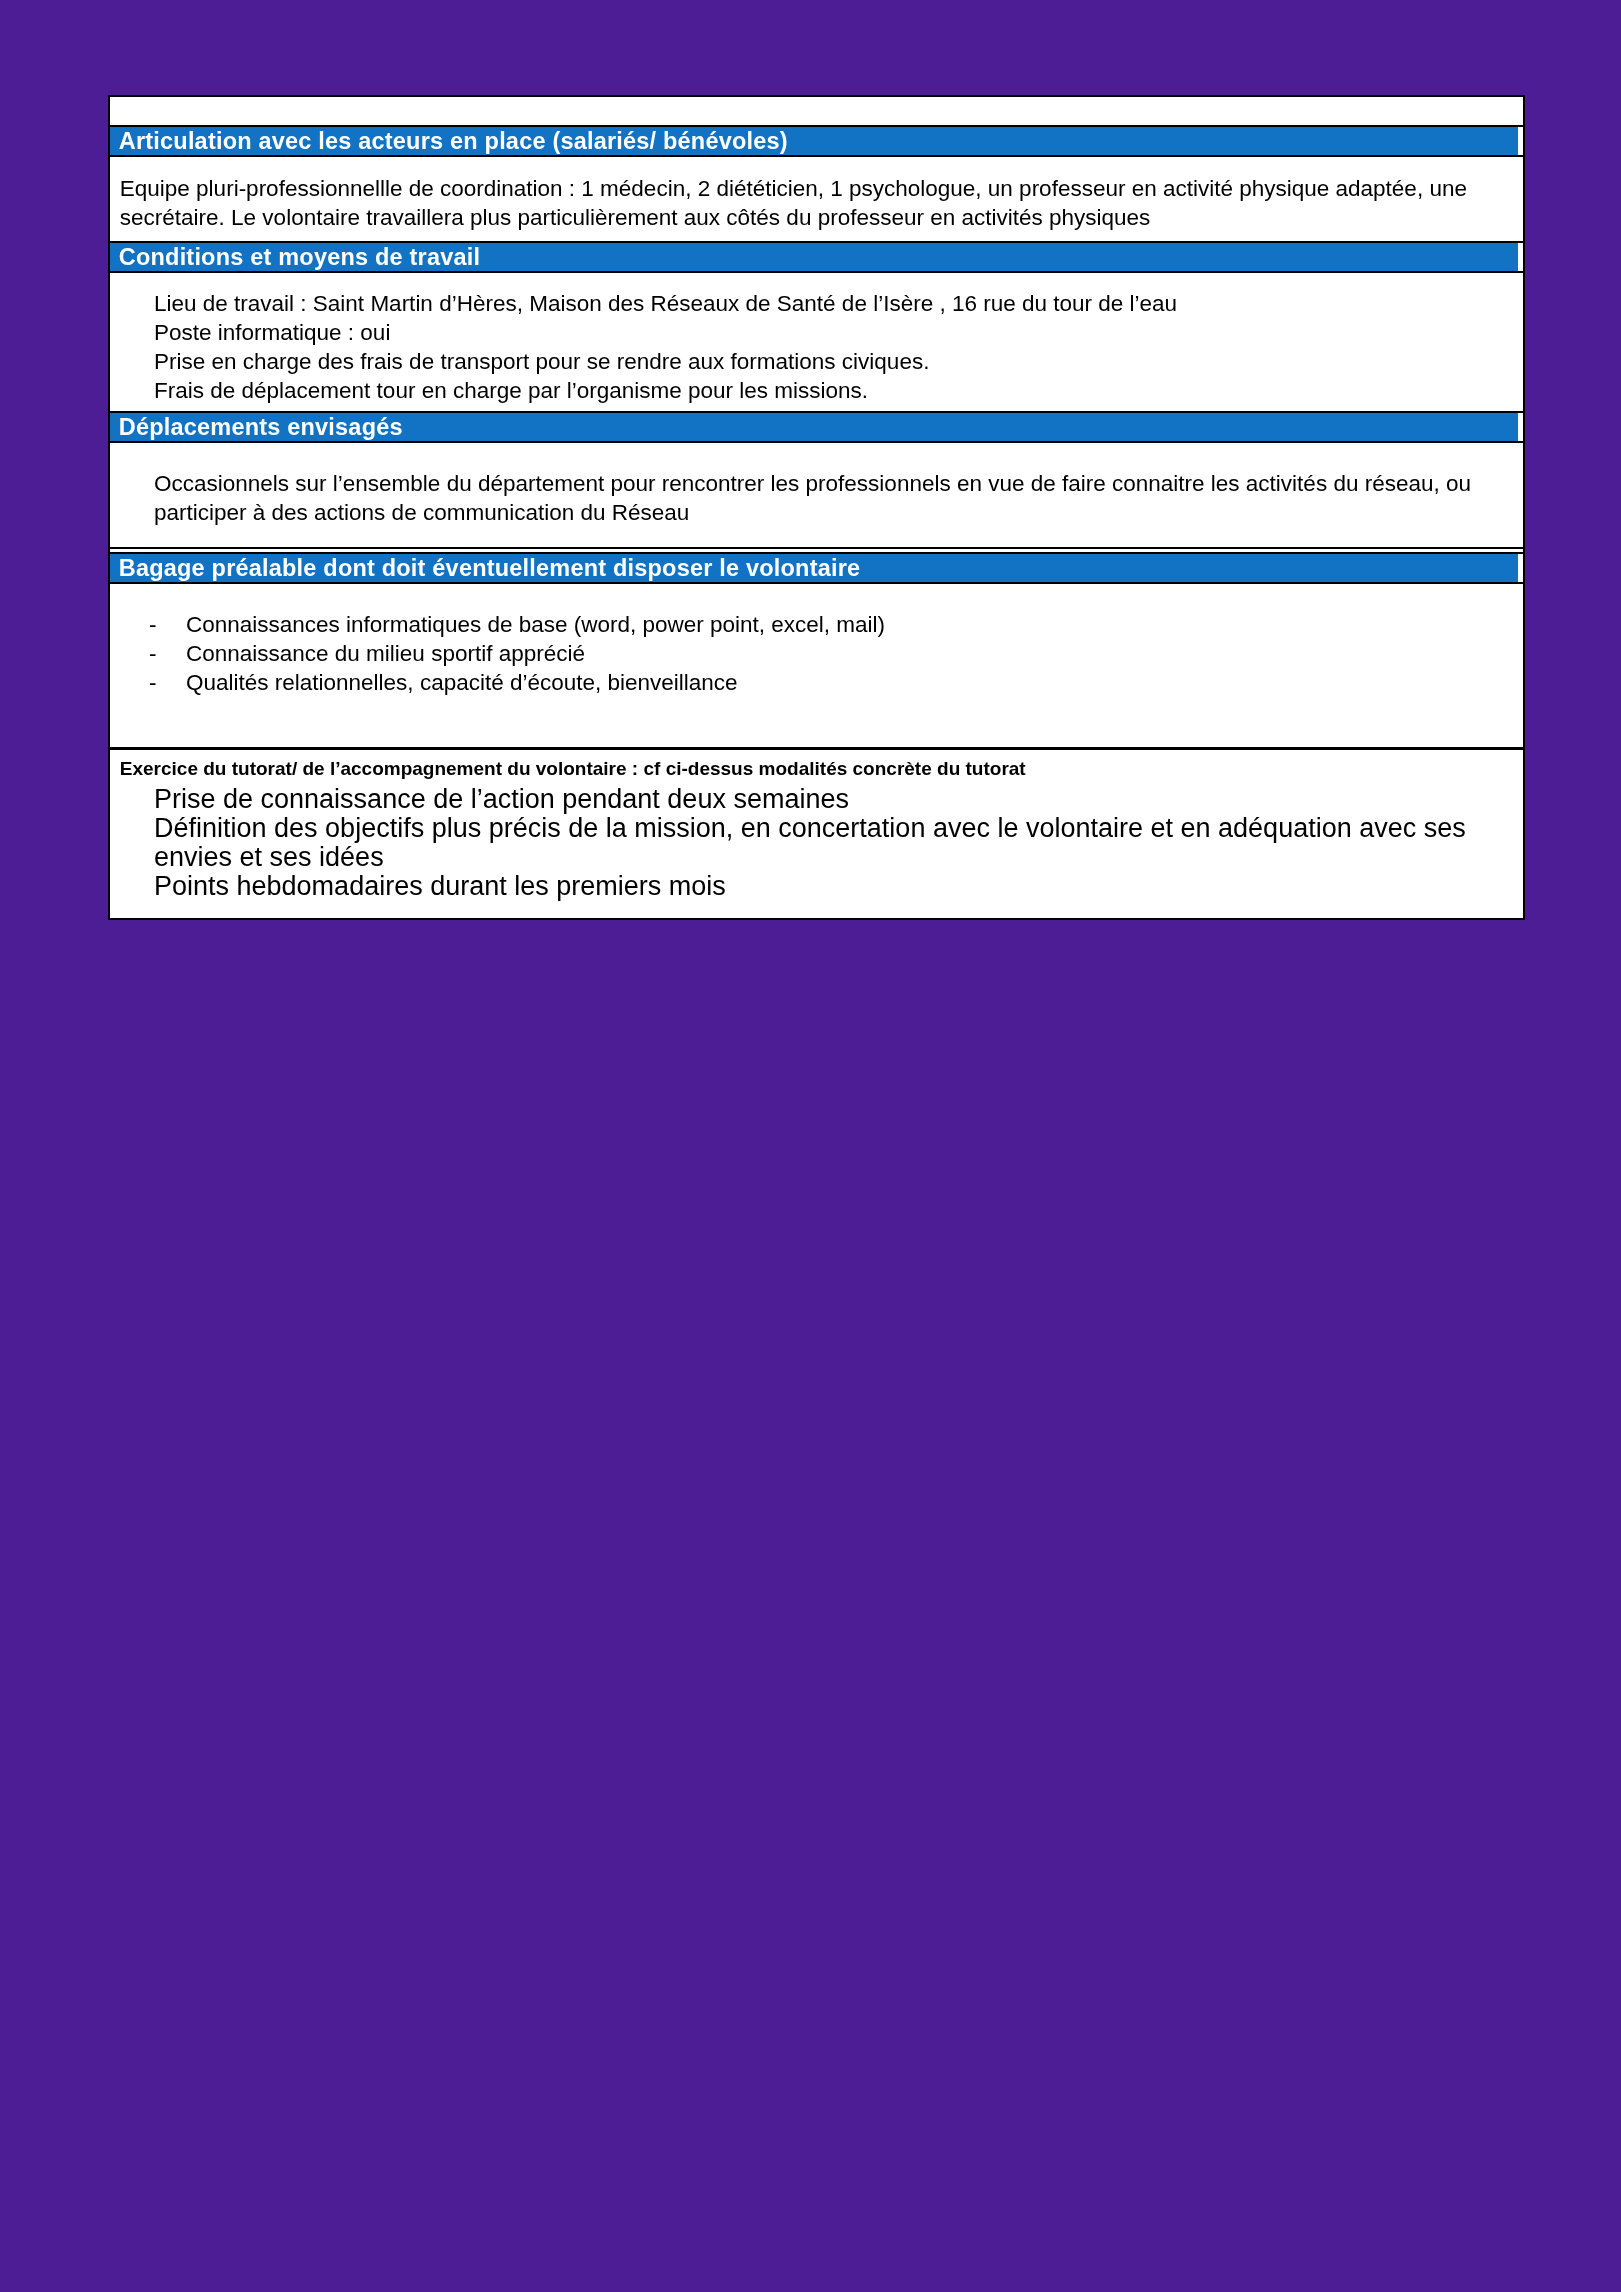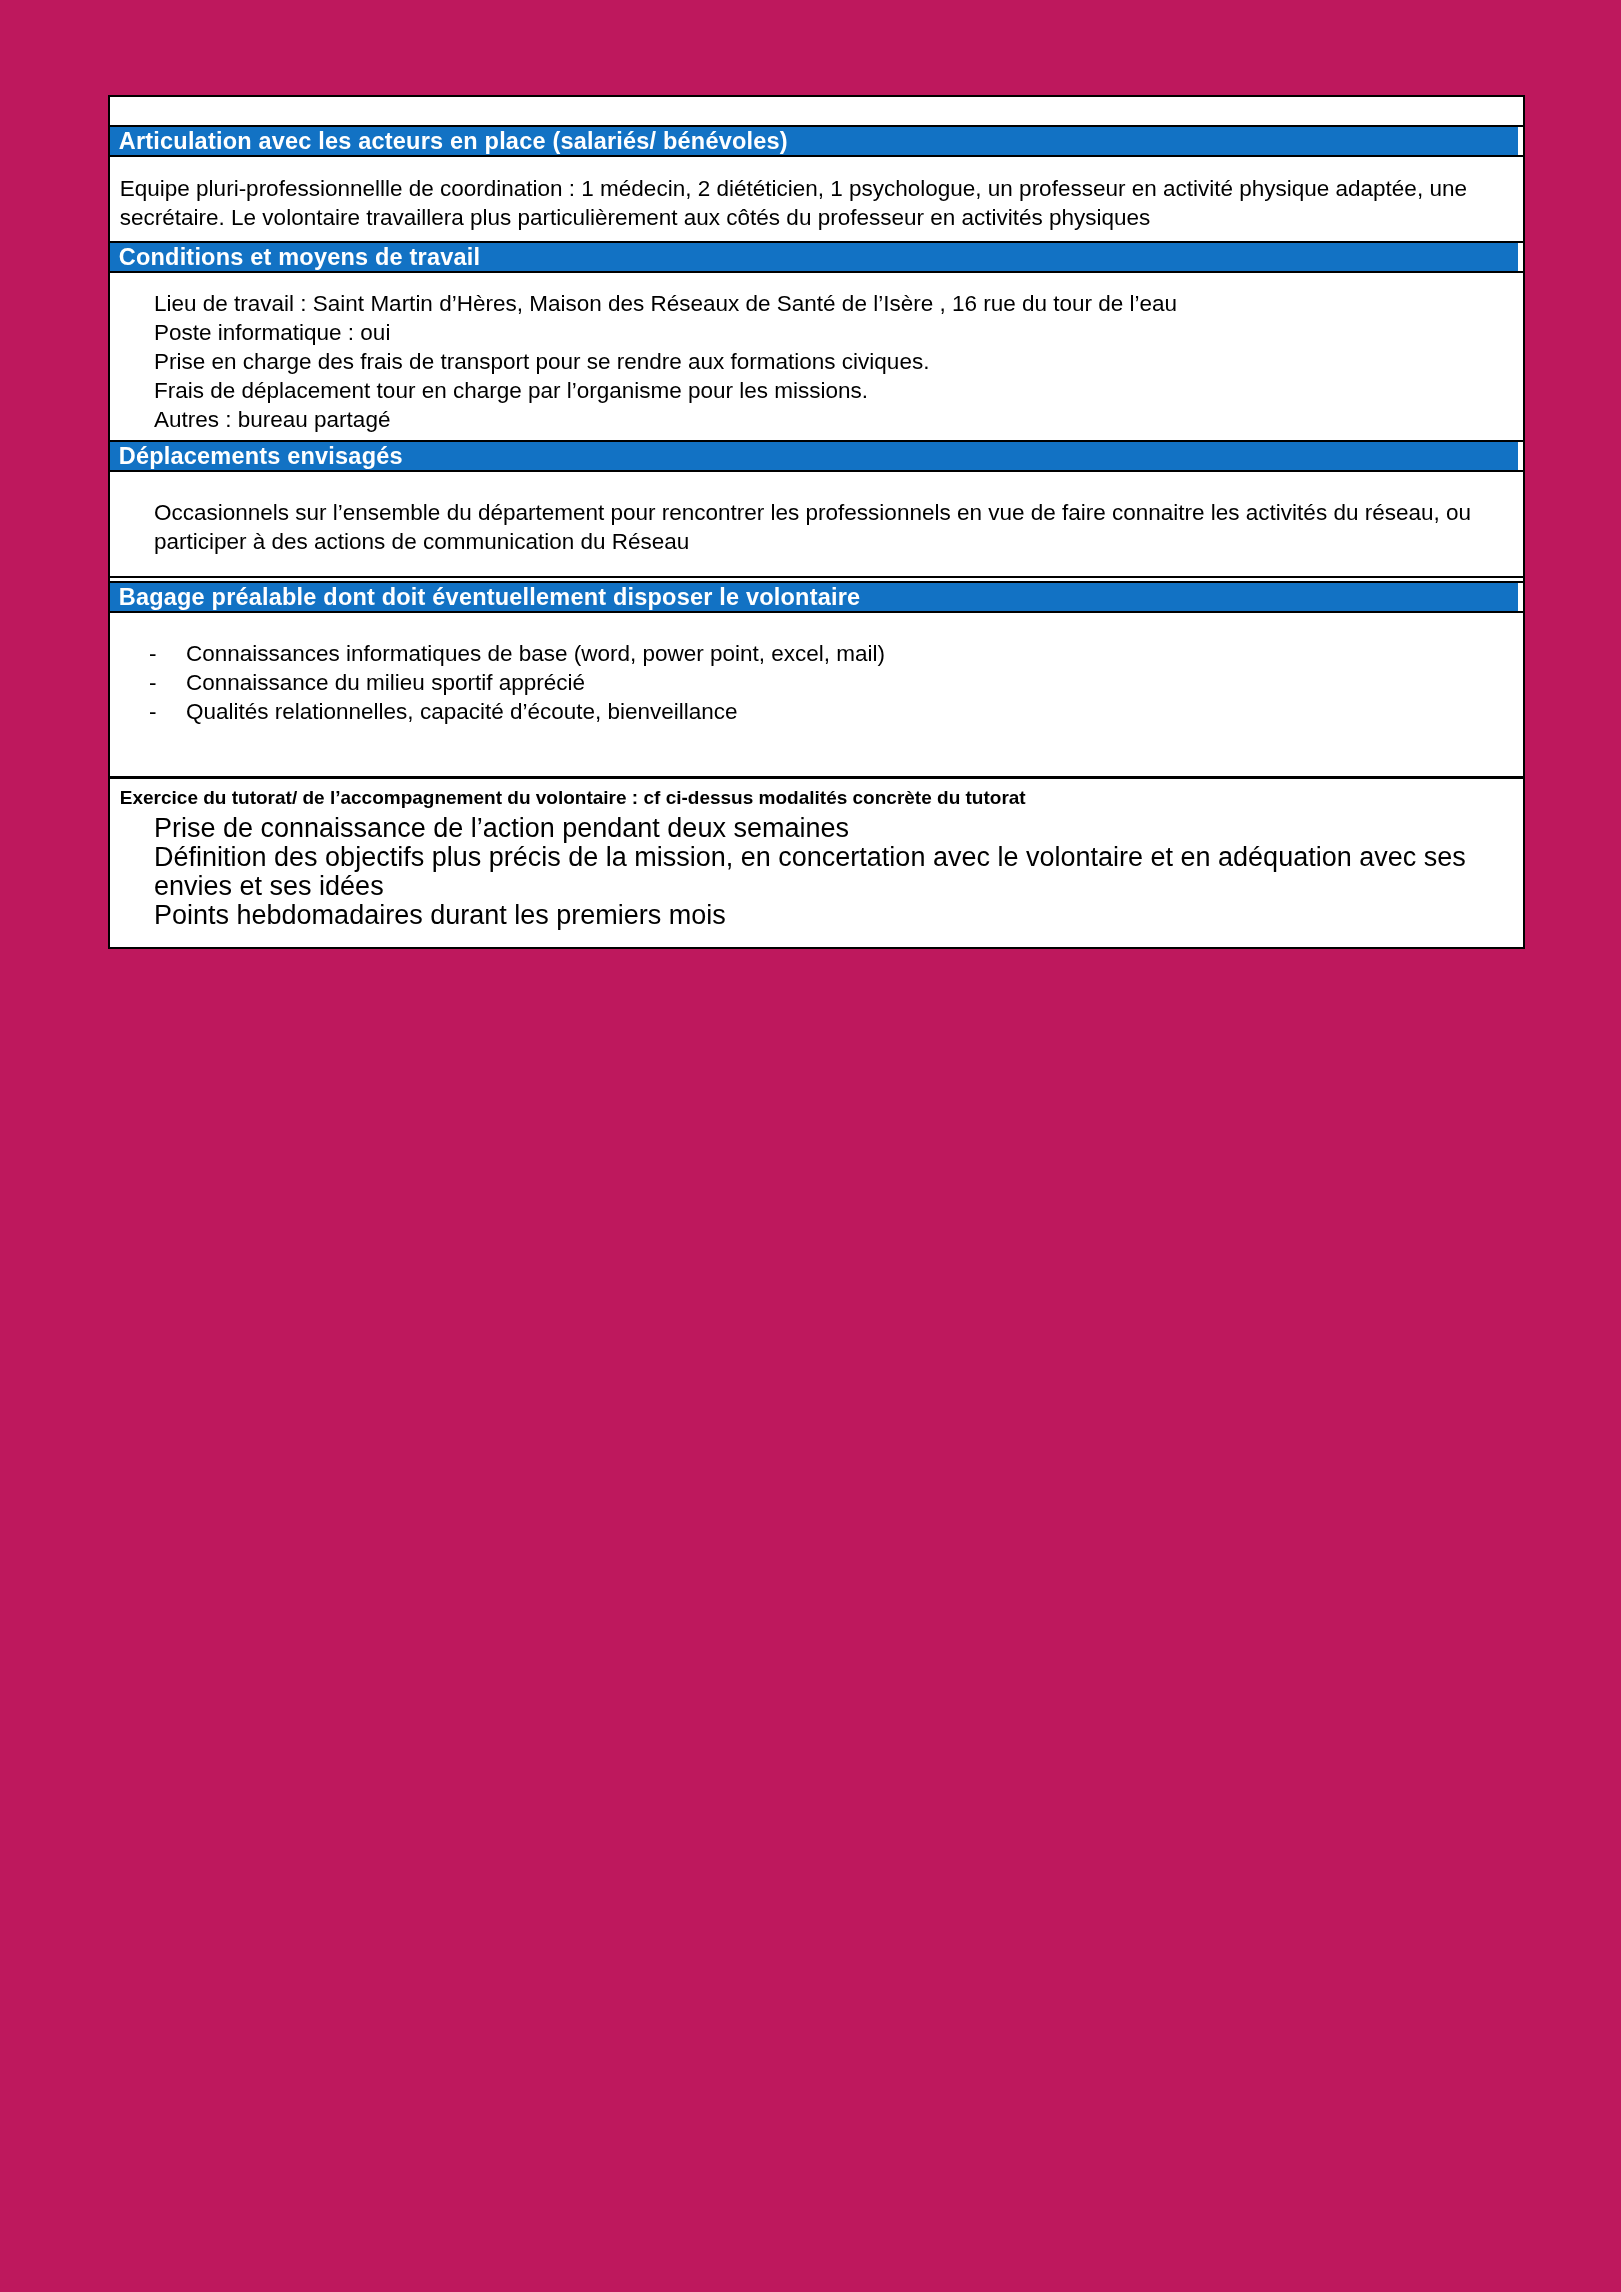--- a/index.html
+++ b/index.html
@@ -1,20 +1,20 @@
 <!DOCTYPE html>
 <html><head>
 <meta charset="utf-8">
 <style>
   html, body { margin: 0; padding: 0; background: #ffffff; }
   .page {
     position: relative;
     width: 1621px;
     height: 2293px;
-    background: #be185d;
+    background: #4c1d95;
     font-family: "Liberation Sans", "DejaVu Sans", sans-serif;
     color: #000000;
     overflow: hidden;
   }
   .doc-box {
     position: absolute;
     left: 108px;
     top: 95px;
     width: 1417px;
     border: 2.9px solid #000000;
@@ -88,21 +88,20 @@
     </div>
 
     <div class="bar">
       <span class="bar-label">Conditions et moyens de travail</span>
     </div>
     <div class="body body-conditions">
       <div class="line">Lieu de travail : Saint Martin d’Hères, Maison des Réseaux de Santé de l’Isère , 16 rue du tour de l’eau</div>
       <div class="line">Poste informatique : oui</div>
       <div class="line">Prise en charge des frais de transport pour se rendre aux formations civiques.</div>
       <div class="line">Frais de déplacement tour en charge par l’organisme pour les missions.</div>
-      <div class="line">Autres : bureau partagé</div>
     </div>
 
     <div class="bar">
       <span class="bar-label">Déplacements envisagés</span>
     </div>
     <div class="body body-deplacements">
       <p class="para">Occasionnels sur l’ensemble du département pour rencontrer les professionnels en vue de faire connaitre les activités du réseau, ou participer à des actions de communication du Réseau</p>
     </div>
 
     <div class="gap3"></div>

